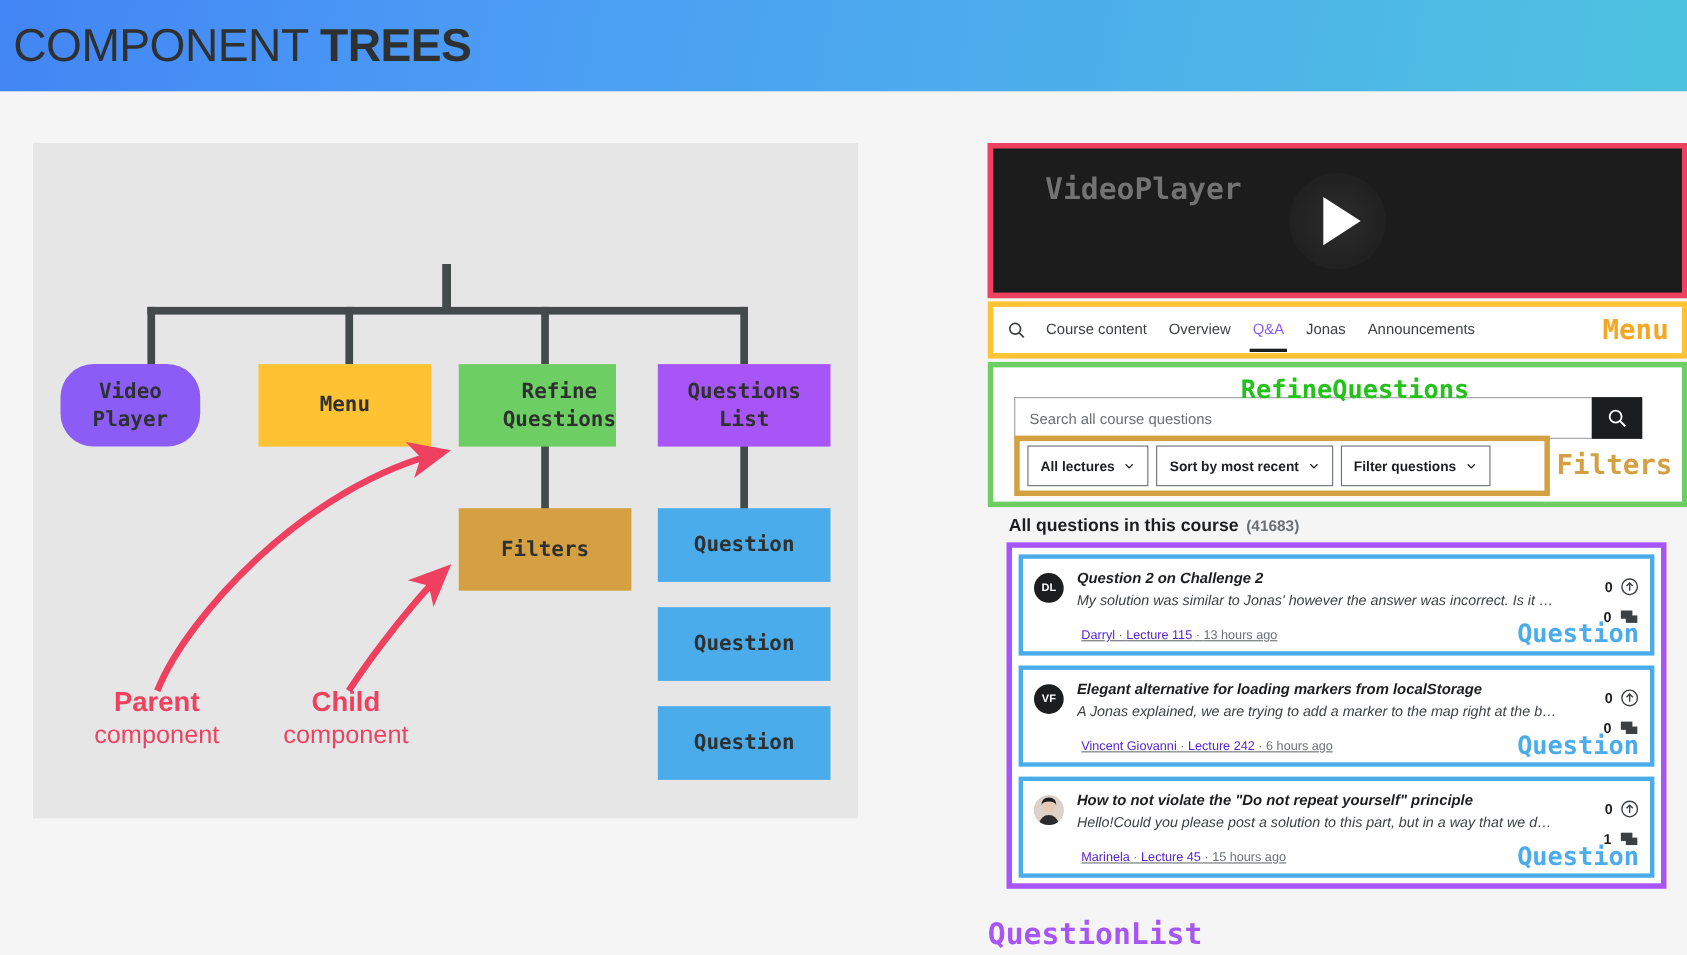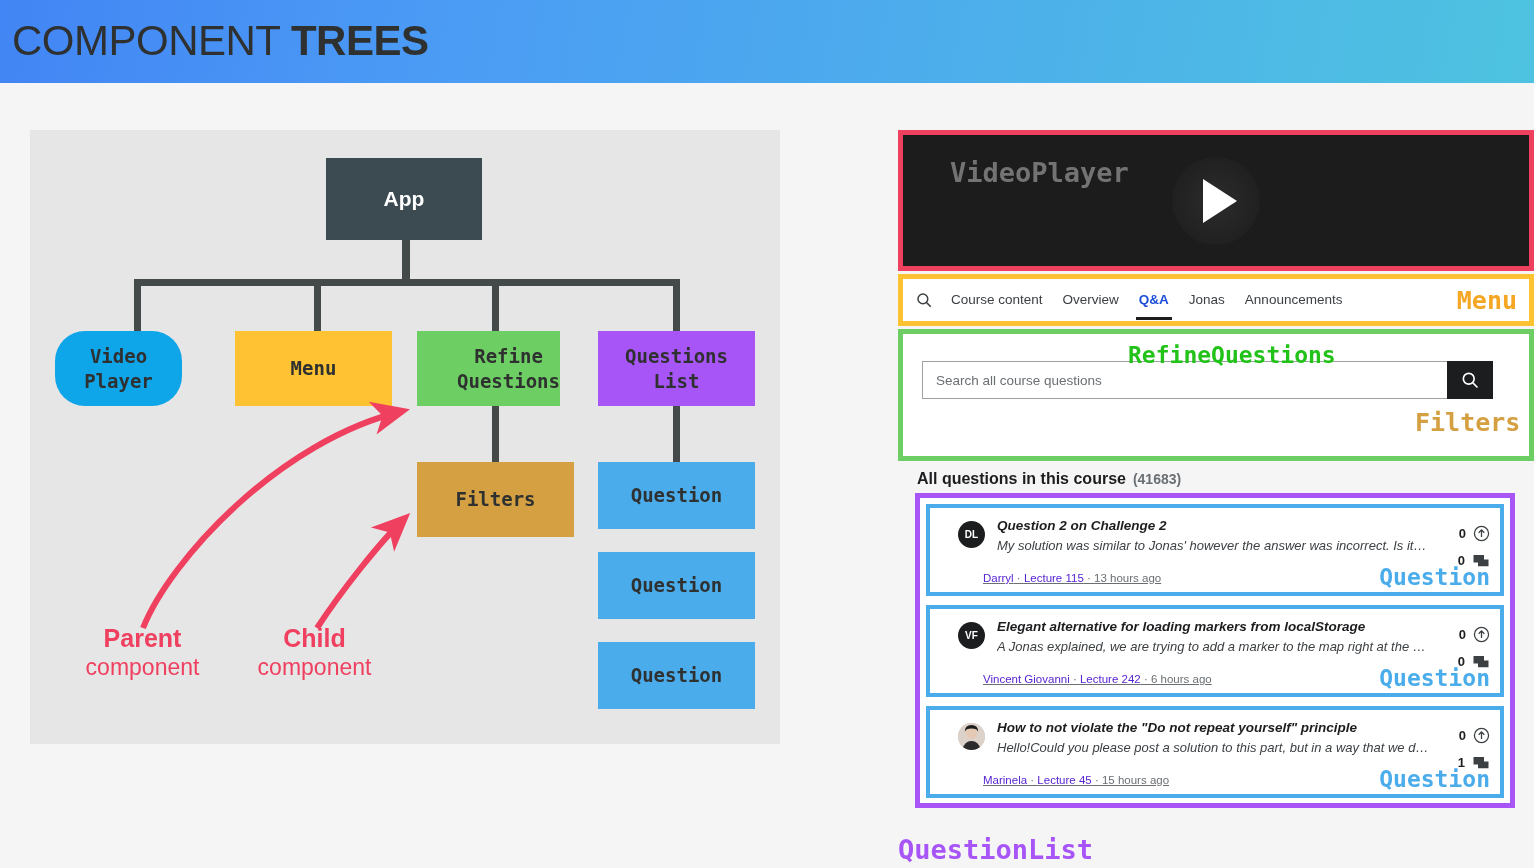--- a/index.html
+++ b/index.html
@@ -78,21 +78,21 @@
 
   
   #menu-wrap {
     position: relative; margin-top: 3px; width: 636px; height: 52px;
     border: 5px solid #ffc233; background: #ffffff;
     display: flex; align-items: center;
   }
   #menu-inner { display: flex; align-items: center; height: 100%; padding-left: 12px; }
   .menu-search-icon { width: 22px; margin-right: 14px; display: flex; align-items: center; }
   .menu-tab {
-    font-size: 13.5px; color: #1d4ed8; font-weight: 700; margin-right: 20px;
+    font-size: 13.5px; color: #8b5cf6; font-weight: 400; margin-right: 20px;
     white-space: nowrap; position: relative; padding-bottom: 2px;
   }
   .menu-tab.dim { font-weight: 400; color: #3c4043; }
   .menu-tab.active::after {
     content:""; position: absolute; left: -3px; right: -3px; bottom: -11px;
     height: 3px; background: #1c1d1f;
   }
   #menu-label {
     position: absolute; right: 12px; top: 50%; transform: translateY(-50%);
     font-family: "DejaVu Sans Mono", "Liberation Mono", monospace;
@@ -154,21 +154,21 @@
   .qcard {
     position: relative; border: 4px solid #4aaceb; background: #fff;
     height: 92px; margin-bottom: 9px; padding: 10px 10px 0 10px;
     display: flex;
   }
   .qcard:last-child { margin-bottom: 0; }
   .qavatar {
     width: 27px; height: 27px; border-radius: 50%; flex: 0 0 27px;
     background: #1c1d1f; color: #fff; font-size: 10px; font-weight: 700;
     display: flex; align-items: center; justify-content: center;
-    margin-top: 3px; overflow: hidden; margin-left: 18px;
+    margin-top: 3px; overflow: hidden;
   }
   .qavatar.photo { background: #cfc3bb; }
   .qbody { flex: 1; padding-left: 12px; min-width: 0; font-style: italic; }
   .qtitle { font-size: 13.5px; font-weight: 700; color: #1c1d1f; line-height: 1.25; }
   .qsnippet {
     font-size: 13px; color: #3c4043; margin-top: 3px; line-height: 1.3;
     white-space: nowrap; overflow: hidden; text-overflow: ellipsis; max-width: 437px;
   }
   .qmeta { position: absolute; left: 53px; bottom: 8px; font-size: 11.5px; color: #6a6f73; text-decoration: underline; }
   .qmeta a { color: #5624d0; text-decoration: none; }
@@ -201,25 +201,22 @@
 
     <div class="edge" style="left:372px; top:110px; width:8px; height:43px;"></div>
     <div class="edge" style="left:104px; top:149px; width:546px; height:7px;"></div>
     <div class="edge" style="left:104px; top:149px; width:7px; height:52px;"></div>
     <div class="edge" style="left:284px; top:149px; width:7px; height:52px;"></div>
     <div class="edge" style="left:462px; top:149px; width:7px; height:52px;"></div>
     <div class="edge" style="left:643px; top:149px; width:7px; height:52px;"></div>
     <div class="edge" style="left:462px; top:275px; width:7px; height:58px;"></div>
     <div class="edge" style="left:643px; top:275px; width:7px; height:58px;"></div>
 
-    <div class="node app" style="left:296px; top:28px; width:156px; height:82px; background:#3c4b52;">
-      <span>App</span>
-    </div>
-
-    <div class="node" style="left:25px; top:201px; width:127px; height:75px; background:#0ea5e9;border-radius:30px;">
+
+    <div class="node" style="left:25px; top:201px; width:127px; height:75px; background:#8b5cf6;border-radius:30px;">
       <span class="multiline">Video<br>Player</span>
     </div>
 
     <div class="node" style="left:205px; top:201px; width:157px; height:75px; background:#ffc233;">
       <span>Menu</span>
     </div>
 
     <div class="node" style="left:387px; top:201px; width:143px; height:75px; background:#6dcf63;justify-content:flex-end;">
       <span class="multiline">Refine<br>Questions</span>
     </div>
@@ -296,20 +293,40 @@
         <div id="search-go">
           <svg width="20" height="20" viewBox="0 0 24 24" fill="none" stroke="#ffffff" stroke-width="2">
             <circle cx="10.5" cy="10.5" r="6.5"></circle>
             <line x1="15.5" y1="15.5" x2="21" y2="21"></line>
           </svg>
         </div>
       </div>
 
       <div id="refine-label">RefineQuestions</div>
 
+      <div id="filters-box">
+        <div class="filter-pill">
+          <span>All lectures</span>
+          <svg width="11" height="11" viewBox="0 0 24 24" fill="none" stroke="#1c1d1f" stroke-width="2.6">
+              <polyline points="5,9 12,16 19,9"></polyline>
+            </svg>
+        </div>
+        <div class="filter-pill">
+          <span>Sort by most recent</span>
+          <svg width="11" height="11" viewBox="0 0 24 24" fill="none" stroke="#1c1d1f" stroke-width="2.6">
+              <polyline points="5,9 12,16 19,9"></polyline>
+            </svg>
+        </div>
+        <div class="filter-pill">
+          <span>Filter questions</span>
+          <svg width="11" height="11" viewBox="0 0 24 24" fill="none" stroke="#1c1d1f" stroke-width="2.6">
+              <polyline points="5,9 12,16 19,9"></polyline>
+            </svg>
+        </div>
+      </div>
       <div id="filters-label">Filters</div>
     </div>
 
     <div id="qheading">
       <span class="title">All questions in this course</span>
       <span class="count">(41683)</span>
     </div>
 
     <div id="qlist-wrap">
 

